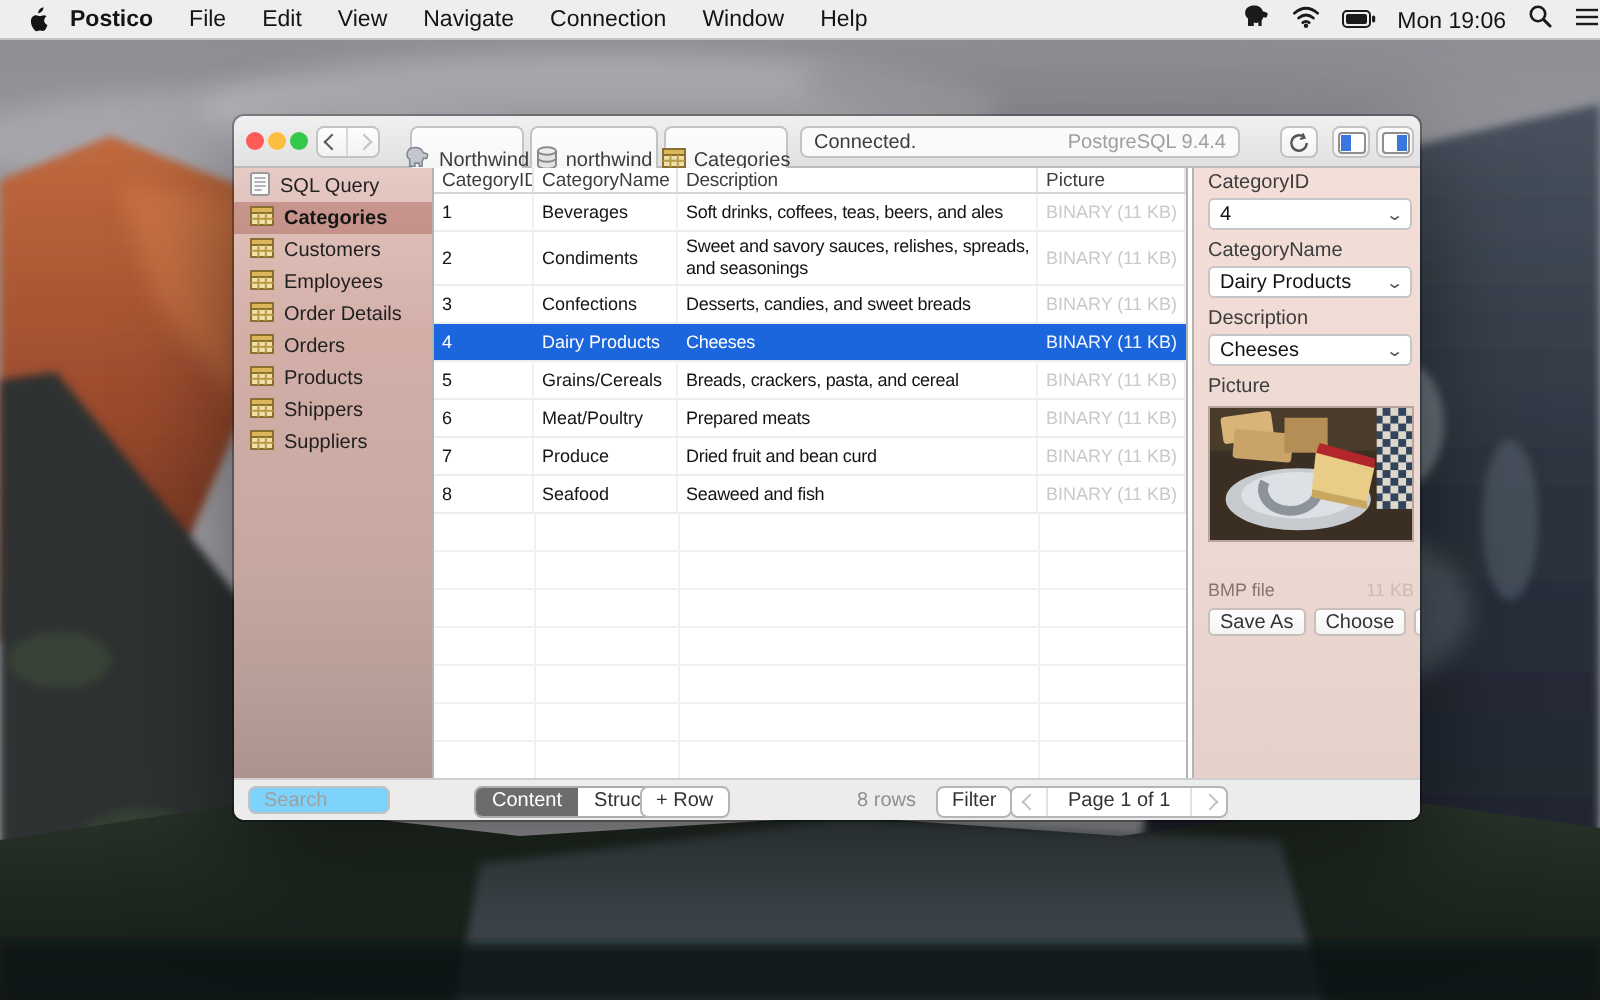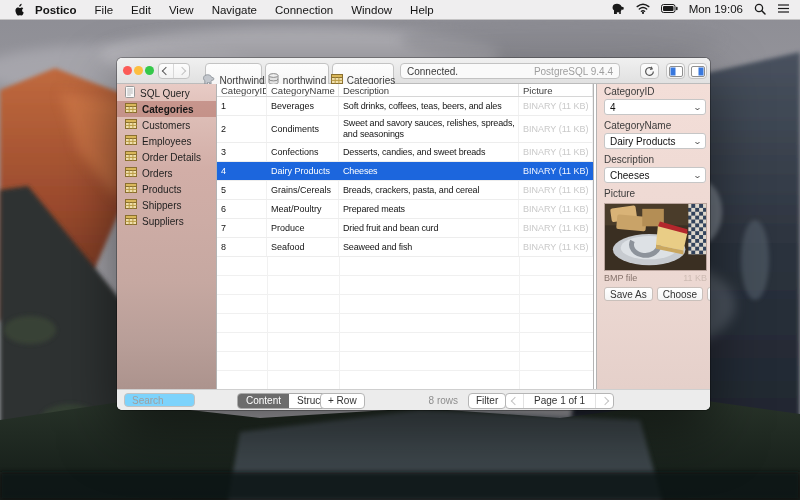--- a/index.html
+++ b/index.html
@@ -7,21 +7,21 @@
   #stage { position:relative; width:800px; height:500px; background:#8e8e95; }
   #wallpaper { position:absolute; inset:0; }
 
   
   #menubar { position:absolute; left:0; top:0; width:800px; height:20px;
     background:rgba(247,246,246,.92); border-bottom:1px solid rgba(0,0,0,.18);
     display:flex; align-items:center; font-size:11.5px; color:#141414; z-index:30; }
   #menubar .apple { margin:0 10px 0 14px; display:flex; }
   .mb-item { margin-right:18px; }
   .mb-appname { font-weight:bold; margin:0 18px 0 0;text-align:center; }
-  #mb-right { margin-left:auto; display:flex; align-items:flex-start; gap:11px; padding-right:10px; }
+  #mb-right { margin-left:auto; display:flex; align-items:flex-end; gap:11px; }
   #mb-right .clock { font-size:11.5px; }
 
   
   #window { position:absolute; left:117px; top:58px; width:593px; height:352px;
     border-radius:5px; background:#fff;
     box-shadow:0 0 0 1px rgba(0,0,0,.28), 0 22px 55px rgba(0,0,0,.5);
     z-index:20; overflow:hidden; }
 
   
   #toolbar { position:absolute; left:0; top:0; right:0; height:26px;
@@ -72,21 +72,21 @@
   #inspector { position:absolute; left:479px; right:0; top:26px; bottom:21px;
     border-left:1px solid #b3b3b3;
     background:linear-gradient(180deg,#f3ded8 0%,#efdad4 35%,#ecd8d2 65%,#e5d0ca 100%);
     padding:2px 4px 0 7px; font-size:10px; color:#3c3c3c; }
   .insp-label { height:11px; line-height:11px; margin-top:5px; }
   .insp-label:first-child { margin-top:0; }
   .combo { height:16px; margin-top:2px; background:#fff; border:1px solid #c6c6c6; border-radius:3px;
     display:flex; align-items:center; padding:0 4px 0 5px; color:#111; font-size:10px; }
   .combo .chev { margin-left:auto; color:#555; font-size:8px; transform:scaleX(1.4); }
   #thumb { margin-top:4px; width:103px; height:68px; border:1px solid #b9a49d; }
-  #filebar { width:103px; display:flex; height:11px; line-height:11px; margin-top:0; font-size:9px; color:#86736c; }
+  #filebar { width:103px; display:flex; height:11px; line-height:11px; margin-top:16px; font-size:9px; color:#86736c; }
   #filebar .size { margin-left:auto; color:#cdbbb3; }
   #insp-btns { display:flex; gap:4px; margin-top:3px; width:103px; }
   .pbtn { flex:0 0 auto; height:14px; background:linear-gradient(#fff,#f4f4f4); border:1px solid #c9c0bb;
     border-radius:3px; font-size:10px; color:#333; display:flex; align-items:center; padding:0 5px; }
 
   
   #bottombar { position:absolute; left:0; right:0; bottom:0; height:21px; background:#ececec;
     border-top:1px solid #cfcfcf; border-radius:0 0 5px 5px; font-size:10px; }
   #searchfield { position:absolute; left:7px; top:3px; width:71px; height:14px; background:#7dd3fc;
     border:1px solid #c2c2c2; border-radius:4px; display:flex; align-items:center; padding:0 4px; gap:3px; }

